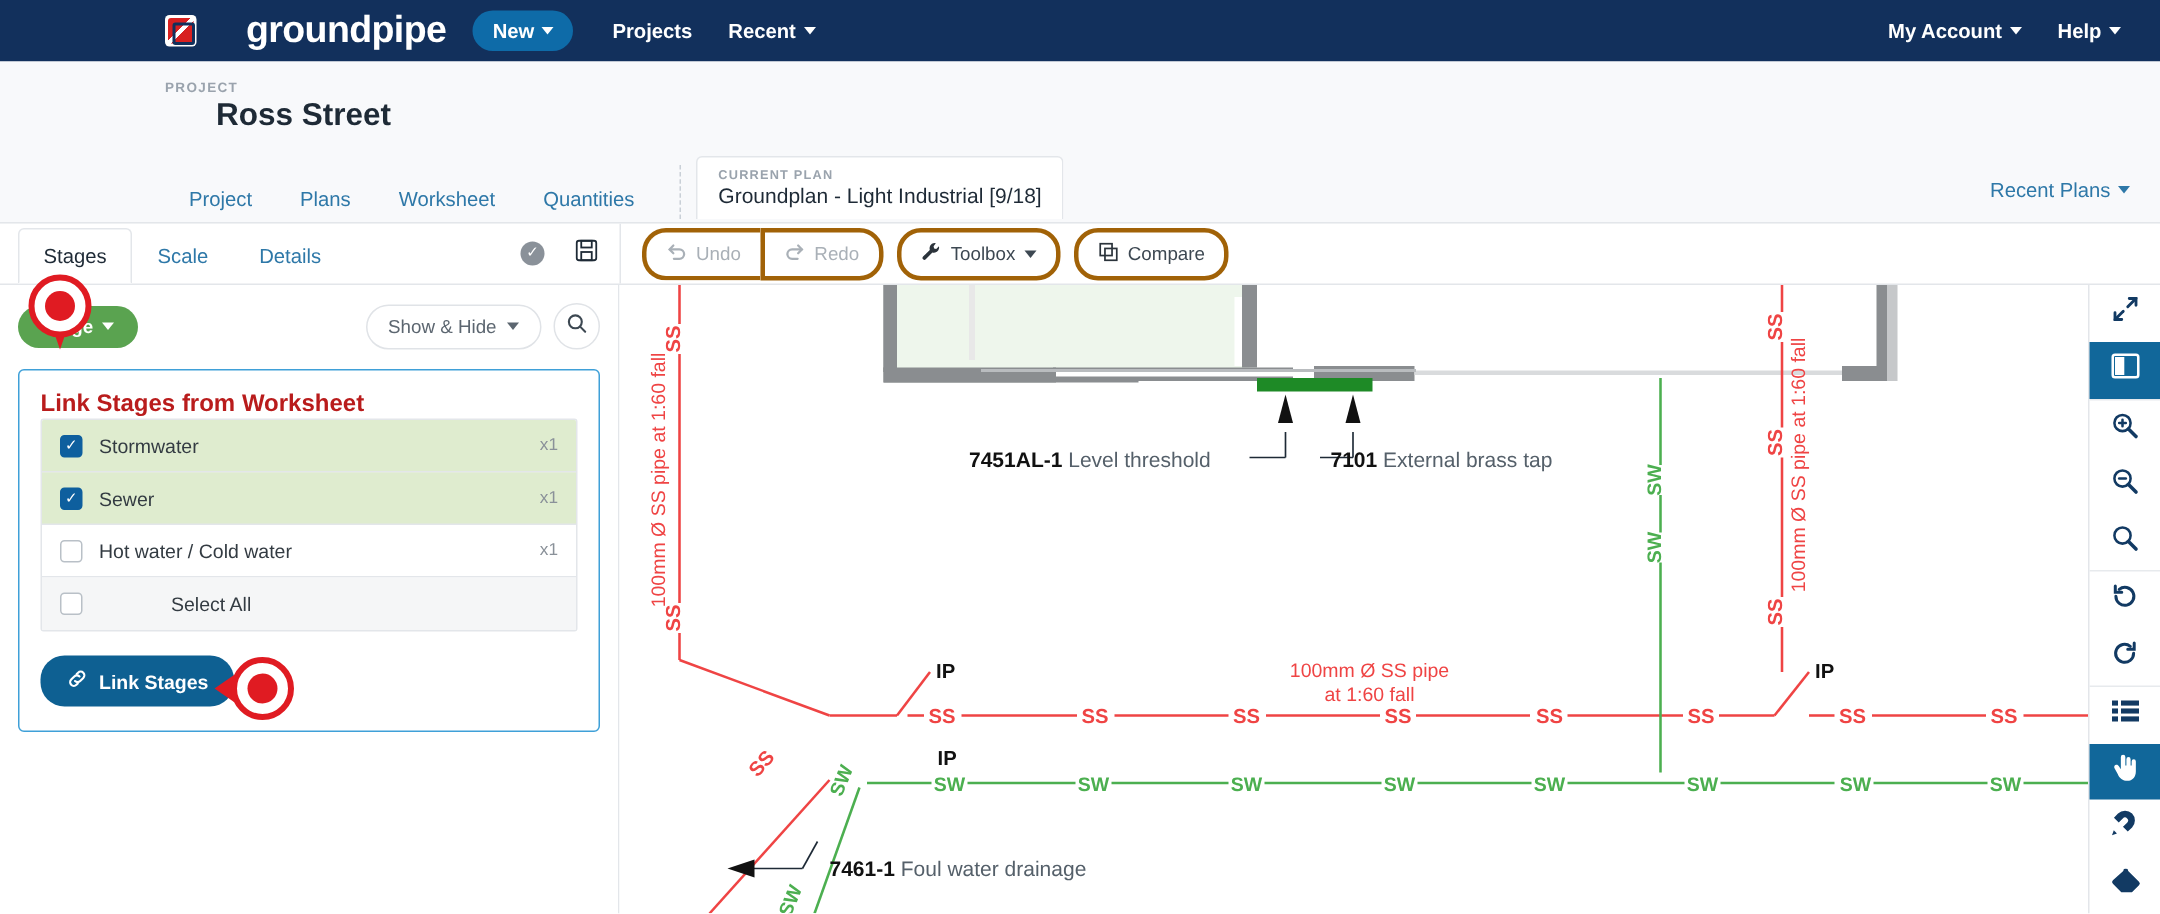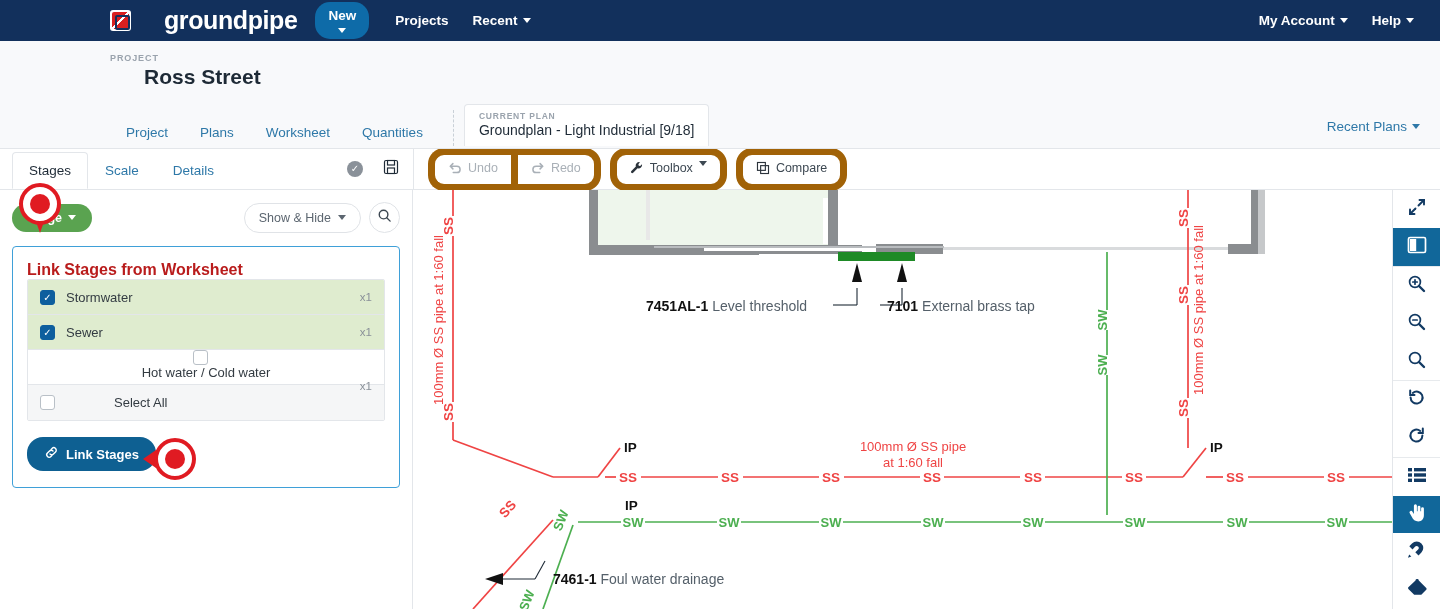--- a/index.html
+++ b/index.html
@@ -35,21 +35,21 @@
     border: 2px solid #12305c; border-radius: 2px;
     background: transparent;
   }
   .brand-text { color: #ffffff; font-size: 25px; letter-spacing: -.4px; }
   .brand-text b { font-weight: 700; }
   .brand-text span { font-weight: 700; margin-left: 26px; }
 
   .nav-new {
     background: #0e6ba8; color: #fff; font-size: 13.5px; font-weight: 700;
     border-radius: 15px; padding: 6px 13px; margin-right: 14px;
-    display: inline-flex; align-items: center; gap: 5px; cursor: pointer; flex-direction: column;
+    display: inline-flex; align-items: center; gap: 5px; cursor: pointer;
   }
   .nav-link {
     color: #fff; font-size: 13.5px; font-weight: 700; padding: 6px 12px;
     display: inline-flex; align-items: center; gap: 5px; cursor: pointer;
   }
   .nav-right { margin-left: auto; display: flex; align-items: center; }
   .caret {
     width: 0; height: 0; border-left: 4px solid transparent;
     border-right: 4px solid transparent; border-top: 5px solid currentColor;
     display: inline-block;
@@ -108,23 +108,23 @@
   }
   .ltab-icons { margin-left: auto; display: flex; align-items: center; gap: 20px; padding-right: 14px; }
   .check-circle {
     width: 16px; height: 16px; border-radius: 50%; background: #8a9199;
     display: inline-flex; align-items: center; justify-content: center;
     color: #fff; font-size: 10px; line-height: 1; cursor: pointer;
   }
   .right-tools { display: flex; align-items: center; gap: 9px; padding-left: 14px; border-left: 1px solid #e3e6ea; }
   .btn-group { display: flex; }
   .pill {
-    border: 7px solid #a16207; background: #fff; border-radius: 16px;
+    border: 3px solid #a16207; background: #fff; border-radius: 16px;
     font-size: 12.5px; color: #3d4852; padding: 6px 13px;
-    display: inline-flex; gap: 6px; cursor: pointer;
+    display: inline-flex; align-items: center; gap: 6px; cursor: pointer;
     white-space: nowrap;
   }
   .pill.disabled { color: #a9b0b7; }
   .btn-group .pill:first-child { border-radius: 16px 0 0 16px; border-right: none; }
   .btn-group .pill:last-child { border-radius: 0 16px 16px 0; }
 
   
   .body-split { display: flex; height: 419px; }
   .left-panel {
     width: 413px; border-right: 1px solid #e3e6ea; background: #fff;
@@ -153,21 +153,21 @@
   }
   .linkcard h3 { font-size: 16px; font-weight: 700; color: #b91c1c; }
   .stage-list { border: 1px solid #e3e6ea; border-radius: 2px; overflow: hidden; }
   .stage-item {
     display: flex; align-items: center; height: 35px; padding: 0 12px;
     border-bottom: 1px solid #e3e6ea; font-size: 13px; color: #2b3views;
     color: #333b42; cursor: pointer;
   }
   .stage-item:last-child { border-bottom: none; }
   .stage-item.checked { background: #dfeccf; }
-  .stage-item.plain { background: #fff; flex-direction: column; }
+  .stage-item.plain { background: #fff; }
   .stage-item.selectall { background: #f5f6f7; gap: 48px; }
   .cb {
     width: 15px; height: 15px; border-radius: 3px; margin-right: 11px;
     border: 1px solid #b9c0c7; background: #fff; flex: none;
     display: inline-flex; align-items: center; justify-content: center;
   }
   .cb.on { background: #0e5f9e; border-color: #0e5f9e; color: #fff; font-size: 10px; }
   .stage-qty { margin-left: auto; font-size: 11.5px; color: #8a9199; }
   .linkstages-row { display: flex; align-items: center; margin-top: 16px; }
   .link-btn {

